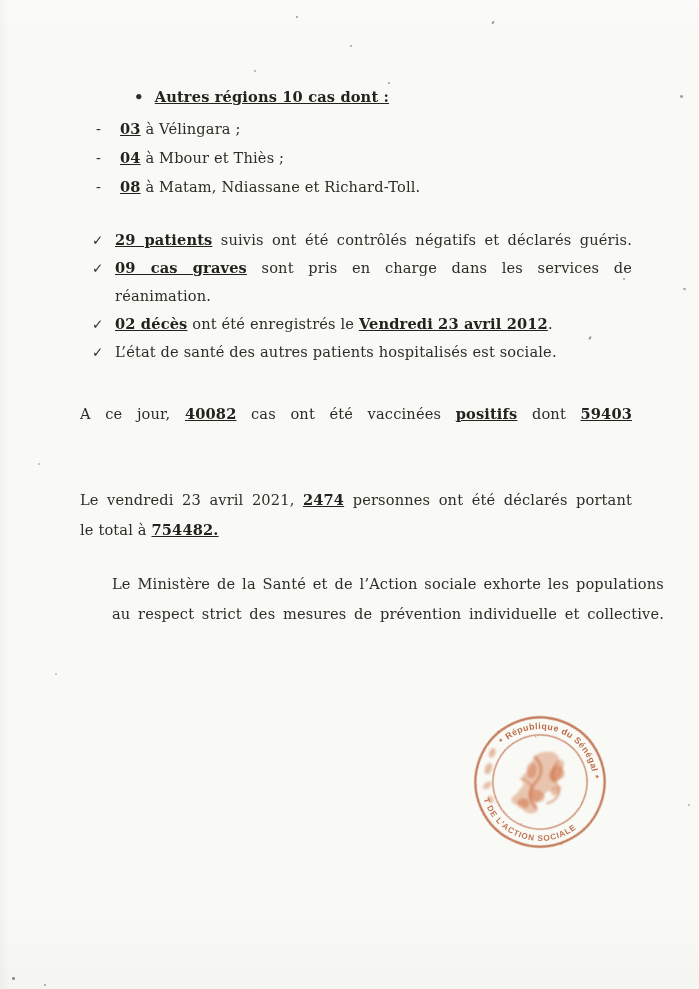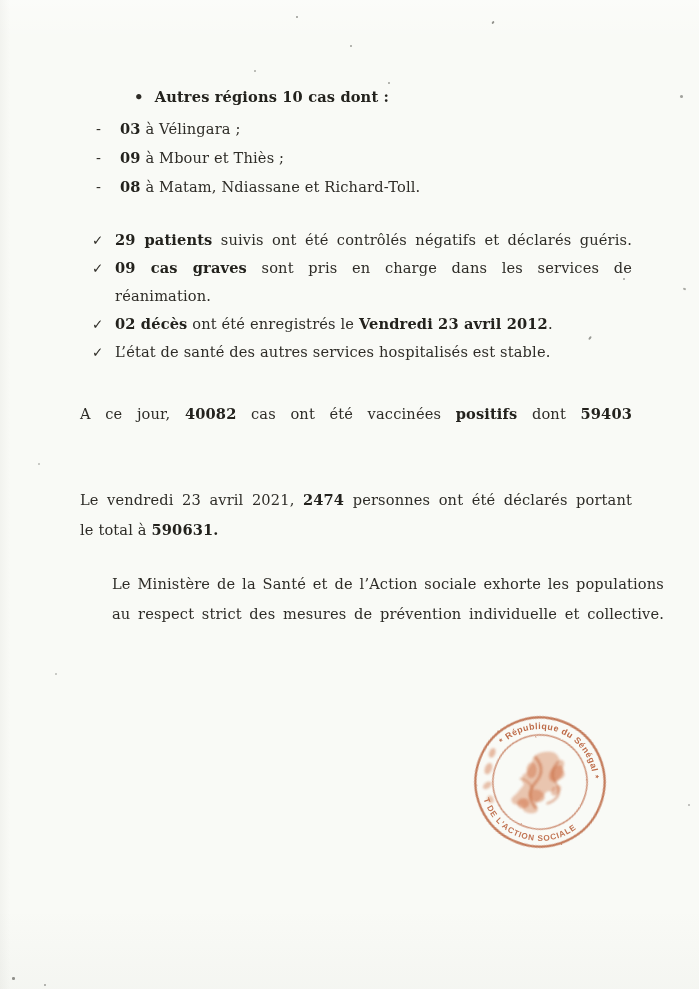--- a/index.html
+++ b/index.html
@@ -12,21 +12,21 @@
     overflow:hidden;
   }
   #page::before{
     content:""; position:absolute; inset:0; pointer-events:none;
     background:linear-gradient(90deg, rgba(110,110,100,0.05), rgba(0,0,0,0) 10px),
                linear-gradient(180deg, rgba(255,255,255,0.35), rgba(0,0,0,0) 40px, rgba(0,0,0,0) 92%, rgba(130,140,130,0.04));
   }
   #page{ position:absolute; inset:0; }
   .line{ position:relative; font-size:14.6px; letter-spacing:0.15px; white-space:nowrap; }
   .jt{ text-align:justify; text-align-last:justify; text-justify:inter-word; white-space:normal; }
-  .b{ font-weight:bold; color:#23221d; }
+  .b{ font-weight:bold; color:#23221d;text-decoration:underline; }
   .marker{ position:absolute; left:0; top:0; color:#33312b; }
 
   #bullet-line{ position:absolute; left:134px; top:87px; height:20px; line-height:20px; }
   #bullet-line .bmark{ font-weight:bold; margin-right:11px; font-size:15px; }
 
   #dash-list{ position:absolute; left:96px; top:114px; width:536px; }
   #dash-list .row{ height:29px; line-height:29px; padding-left:24px; position:relative; }
 
   #check-list{ position:absolute; left:92px; top:226px; width:540px; }
   #check-list .row{ height:28px; line-height:28px; padding-left:23px; position:relative; }
@@ -51,21 +51,21 @@
     <span class="bmark">•</span><span><span class="b">Autres régions 10 cas dont :</span></span>
   </div>
 
   <div id="dash-list">
     <div class="row line">
       <span class="marker">-</span>
       <span><span class="b">03</span><span> à Vélingara ;</span></span>
     </div>
     <div class="row line">
       <span class="marker">-</span>
-      <span><span class="b">09</span><span> à Mbour et Thiès ;</span></span>
+      <span><span class="b">04</span><span> à Mbour et Thiès ;</span></span>
     </div>
     <div class="row line">
       <span class="marker">-</span>
       <span><span class="b">08</span><span> à Matam, Ndiassane et Richard-Toll.</span></span>
     </div>
   </div>
 
   <div id="check-list">
     <div class="row line jt">
       <span class="marker">✓</span>
@@ -77,30 +77,30 @@
     </div>
     <div class="row line">
       <span><span>réanimation.</span></span>
     </div>
     <div class="row line">
       <span class="marker">✓</span>
       <span><span class="b">02 décès</span><span> ont été enregistrés le </span><span class="b">Vendredi 23 avril 2012</span><span>.</span></span>
     </div>
     <div class="row line">
       <span class="marker">✓</span>
-      <span><span>L’état de santé des autres services hospitalisés est stable.</span></span>
+      <span><span>L’état de santé des autres patients hospitalisés est sociale.</span></span>
     </div>
   </div>
 
   <div id="para-1" class="para">
     <div class="row line jt"><span>A ce jour, </span><span class="b">40082</span><span> cas ont été vaccinées </span><span class="b">positifs</span><span> dont </span><span class="b">59403</span></div>
   </div>
   <div id="para-2" class="para">
     <div class="row line jt"><span>Le vendredi 23 avril 2021, </span><span class="b">2474</span><span> personnes ont été déclarés portant</span></div>
-    <div class="row line"><span>le total à </span><span class="b">590631.</span></div>
+    <div class="row line"><span>le total à </span><span class="b">754482.</span></div>
   </div>
   <div id="para-3" class="para">
     <div class="row line jt"><span>Le Ministère de la Santé et de l’Action sociale exhorte les populations</span></div>
     <div class="row line jt"><span>au respect strict des mesures de prévention individuelle et collective.</span></div>
   </div>
 
   <svg id="stamp" viewBox="0 0 140 140" aria-hidden="true">
     <defs>
       <path id="arcTop" d="M 17 70 A 53 53 0 0 1 123 70"></path>
       <path id="arcBot" d="M 11 70 A 59 59 0 0 0 129 70"></path>

